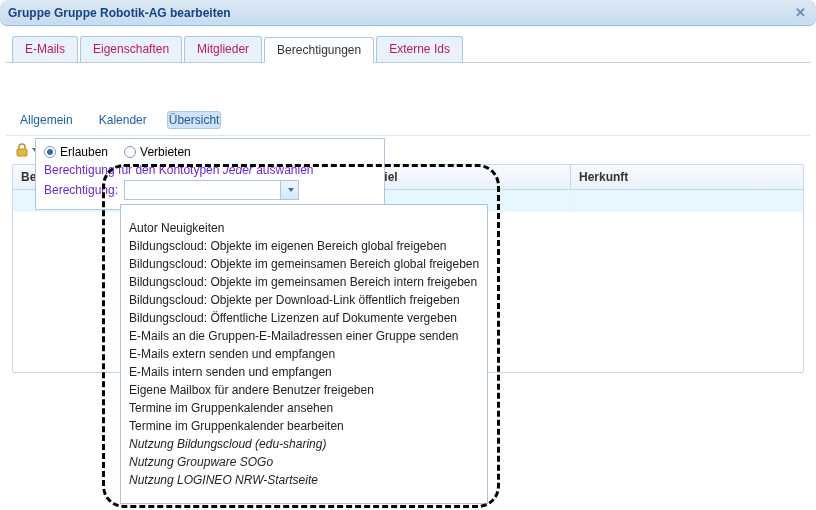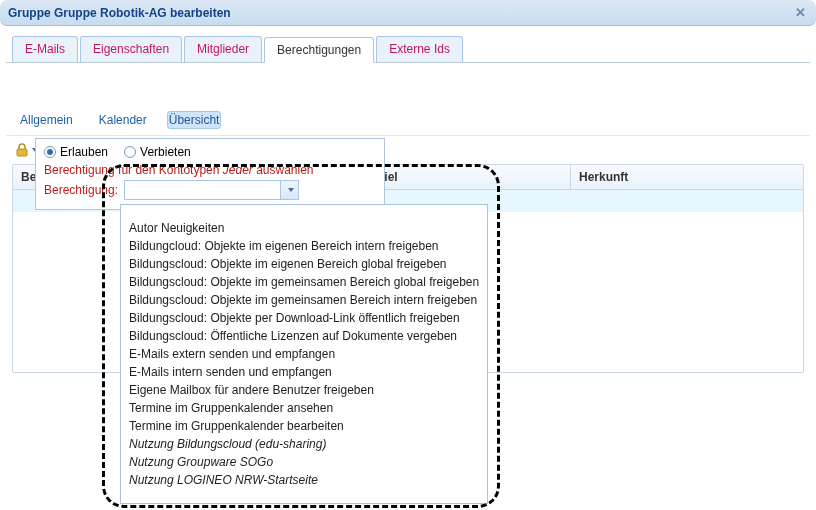--- a/index.html
+++ b/index.html
@@ -57,21 +57,21 @@
     background:#fff; border:1px solid #b0c4de; padding:6px 8px;
     z-index:10;
     margin-left:7px;
   }
   .popup-form .radios { display:flex; align-items:center; gap:16px; margin-bottom:4px; }
   .radio-circle {
     width:12px; height:12px; border-radius:50%; border:1px solid #7a97bf;
     display:inline-flex; align-items:center; justify-content:center; margin-right:4px;
   }
   .radio-circle.checked::after { content:""; width:6px; height:6px; background:#3b6aa0; border-radius:50%; }
-  .form-line { margin:3px 0; color:#b91c1c; }
+  .form-line { margin:3px 0; color:#6d28d9; }
   .combo {
     width:175px; height:20px; border:1px solid #a9c6e6; display:inline-flex; align-items:center;
     justify-content:flex-end; background:#fff;
   }
   .combo .trigger {
     width:18px; height:18px; background:linear-gradient(#eef6ff,#d6e8fb);
     border-left:1px solid #a9c6e6; display:flex; align-items:center; justify-content:center;
   }
   .dropdown-list {
     position:absolute; left:120px; top:204px; width:368px;
@@ -174,26 +174,26 @@
     <span class="combo">
       <span class="trigger">
         <span class="drop-caret"></span>
       </span>
     </span>
   </div>
 </div>
 
 <div class="dropdown-list" id="dropdown-list">
     <div class="opt">Autor Neuigkeiten</div>
-    <div class="opt">Bildungcloud: Objekte im eigenen Bereich intern freigeben</div>
     <div class="opt">Bildungscloud: Objekte im eigenen Bereich global freigeben</div>
     <div class="opt">Bildungscloud: Objekte im gemeinsamen Bereich global freigeben</div>
     <div class="opt">Bildungscloud: Objekte im gemeinsamen Bereich intern freigeben</div>
     <div class="opt">Bildungscloud: Objekte per Download-Link öffentlich freigeben</div>
     <div class="opt">Bildungscloud: Öffentliche Lizenzen auf Dokumente vergeben</div>
+    <div class="opt">E-Mails an die Gruppen-E-Mailadressen einer Gruppe senden</div>
     <div class="opt">E-Mails extern senden und empfangen</div>
     <div class="opt">E-Mails intern senden und empfangen</div>
     <div class="opt">Eigene Mailbox für andere Benutzer freigeben</div>
     <div class="opt">Termine im Gruppenkalender ansehen</div>
     <div class="opt">Termine im Gruppenkalender bearbeiten</div>
     <div class="opt italic">Nutzung Bildungscloud (edu-sharing)</div>
     <div class="opt italic">Nutzung Groupware SOGo</div>
     <div class="opt italic">Nutzung LOGINEO NRW-Startseite</div>
   </div>
 

